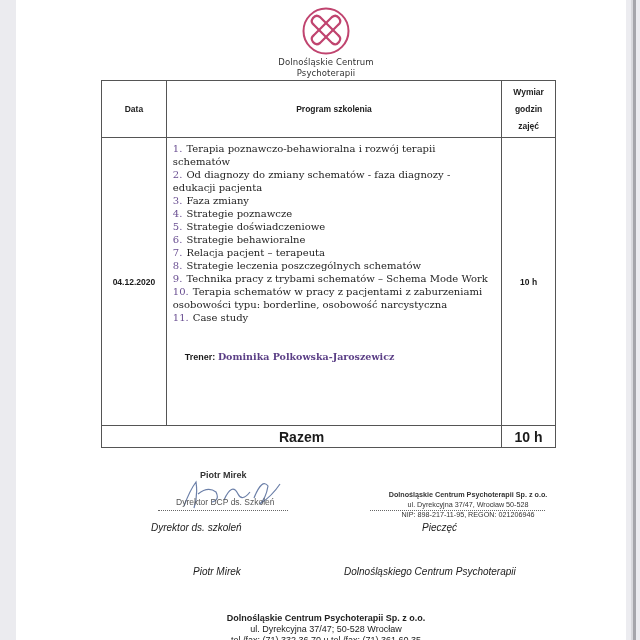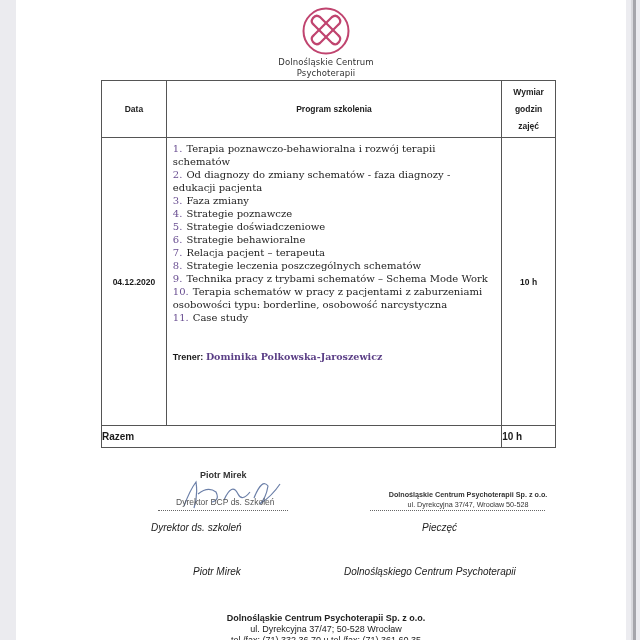--- a/index.html
+++ b/index.html
@@ -22,23 +22,23 @@
     table.prog td, table.prog th { border: 1.3px solid #555; padding: 0; }
     th { font-weight: bold; font-size: 8.5px; color: #222; }
     .th-date { width: 64px; height: 56px; }
     .th-prog { width: 336px; }
     .th-hours { width: 53px; line-height: 17px; text-align: center; }
     .td-date { font-weight: bold; font-size: 8.5px; text-align: center; }
     .td-hours { font-weight: bold; font-size: 8.5px; text-align: center; }
     .td-prog { vertical-align: top; padding: 4px 6px 0 6px !important; height: 283px; }
     .item { font-family: "DejaVu Serif", serif; font-weight: normal; font-size: 10px; line-height: 13px; color: #1d1d1d; }
     .item .num { color: #6a4f92; margin-right: 4px; }
-    .trainer { margin-top: 27px; font-size: 9px; font-weight: bold; }
+    .trainer { margin-top: 27px; font-size: 9px; font-weight: bold; margin-left: 12px; }
     .trainer .tname { font-family: "DejaVu Serif", serif; color: #5b3f86; font-size: 9.5px; }
-    .razem td { height: 21px; font-weight: bold; font-size: 10px; text-align: left; }
+    .razem td { height: 21px; font-weight: bold; font-size: 14px; text-align: center; }
 
     .sig-name-top { position: absolute; left: 200px; top: 470px; font-size: 9px; font-weight: bold; color: #333; }
     .sig-scribble { position: absolute; left: 176px; top: 472px; width: 110px; height: 40px; }
     .sig-role-stamp { position: absolute; left: 176px; top: 497px; font-size: 8.5px; color: #555; }
     .dotted-left { position: absolute; left: 158px; top: 510px; width: 130px; border-top: 1.5px dotted #666; }
     .dotted-right { position: absolute; left: 370px; top: 510px; width: 175px; border-top: 1.5px dotted #666; }
     .stamp { position: absolute; left: 383px; top: 490px; width: 170px; text-align: center;
       font-size: 7.2px; line-height: 10px; color: #333; font-weight: bold; }
     .stamp .l2, .stamp .l3, .stamp .l4 { font-weight: normal; }
     .cap-left { position: absolute; left: 151px; top: 522px; font-size: 10px; font-style: italic; color: #222; }
@@ -110,20 +110,21 @@
 <div class="sig-name-top">Piotr Mirek</div>
 <svg class="sig-scribble" viewBox="0 0 110 40">
   <path d="M8 34 Q14 18 20 10 Q22 24 18 36 M22 22 Q32 14 40 20 Q44 28 36 30 M48 28 Q56 10 62 22 Q66 30 74 20 M78 26 Q86 6 92 14 Q90 26 84 32 Q96 24 104 12" fill="none" stroke="#6b7fa8" stroke-width="1.2"></path>
 </svg>
 <div class="sig-role-stamp">Dyrektor DCP ds. Szkoleń</div>
 <div class="dotted-left"></div>
 
 <div class="stamp">
   <div class="l1">Dolnośląskie Centrum Psychoterapii Sp. z o.o.</div>
   <div class="l2">ul. Dyrekcyjna 37/47, Wrocław 50-528</div>
+  <div class="l3">NIP: 898-217-11-95, REGON: 021206946</div>
 </div>
 <div class="dotted-right"></div>
 
 <div class="cap-left">Dyrektor ds. szkoleń</div>
 <div class="cap-right">Pieczęć</div>
 <div class="name-left">Piotr Mirek</div>
 <div class="name-right">Dolnośląskiego Centrum Psychoterapii</div>
 
 <div class="footer">
   <div class="f1">Dolnośląskie Centrum Psychoterapii Sp. z o.o.</div>

